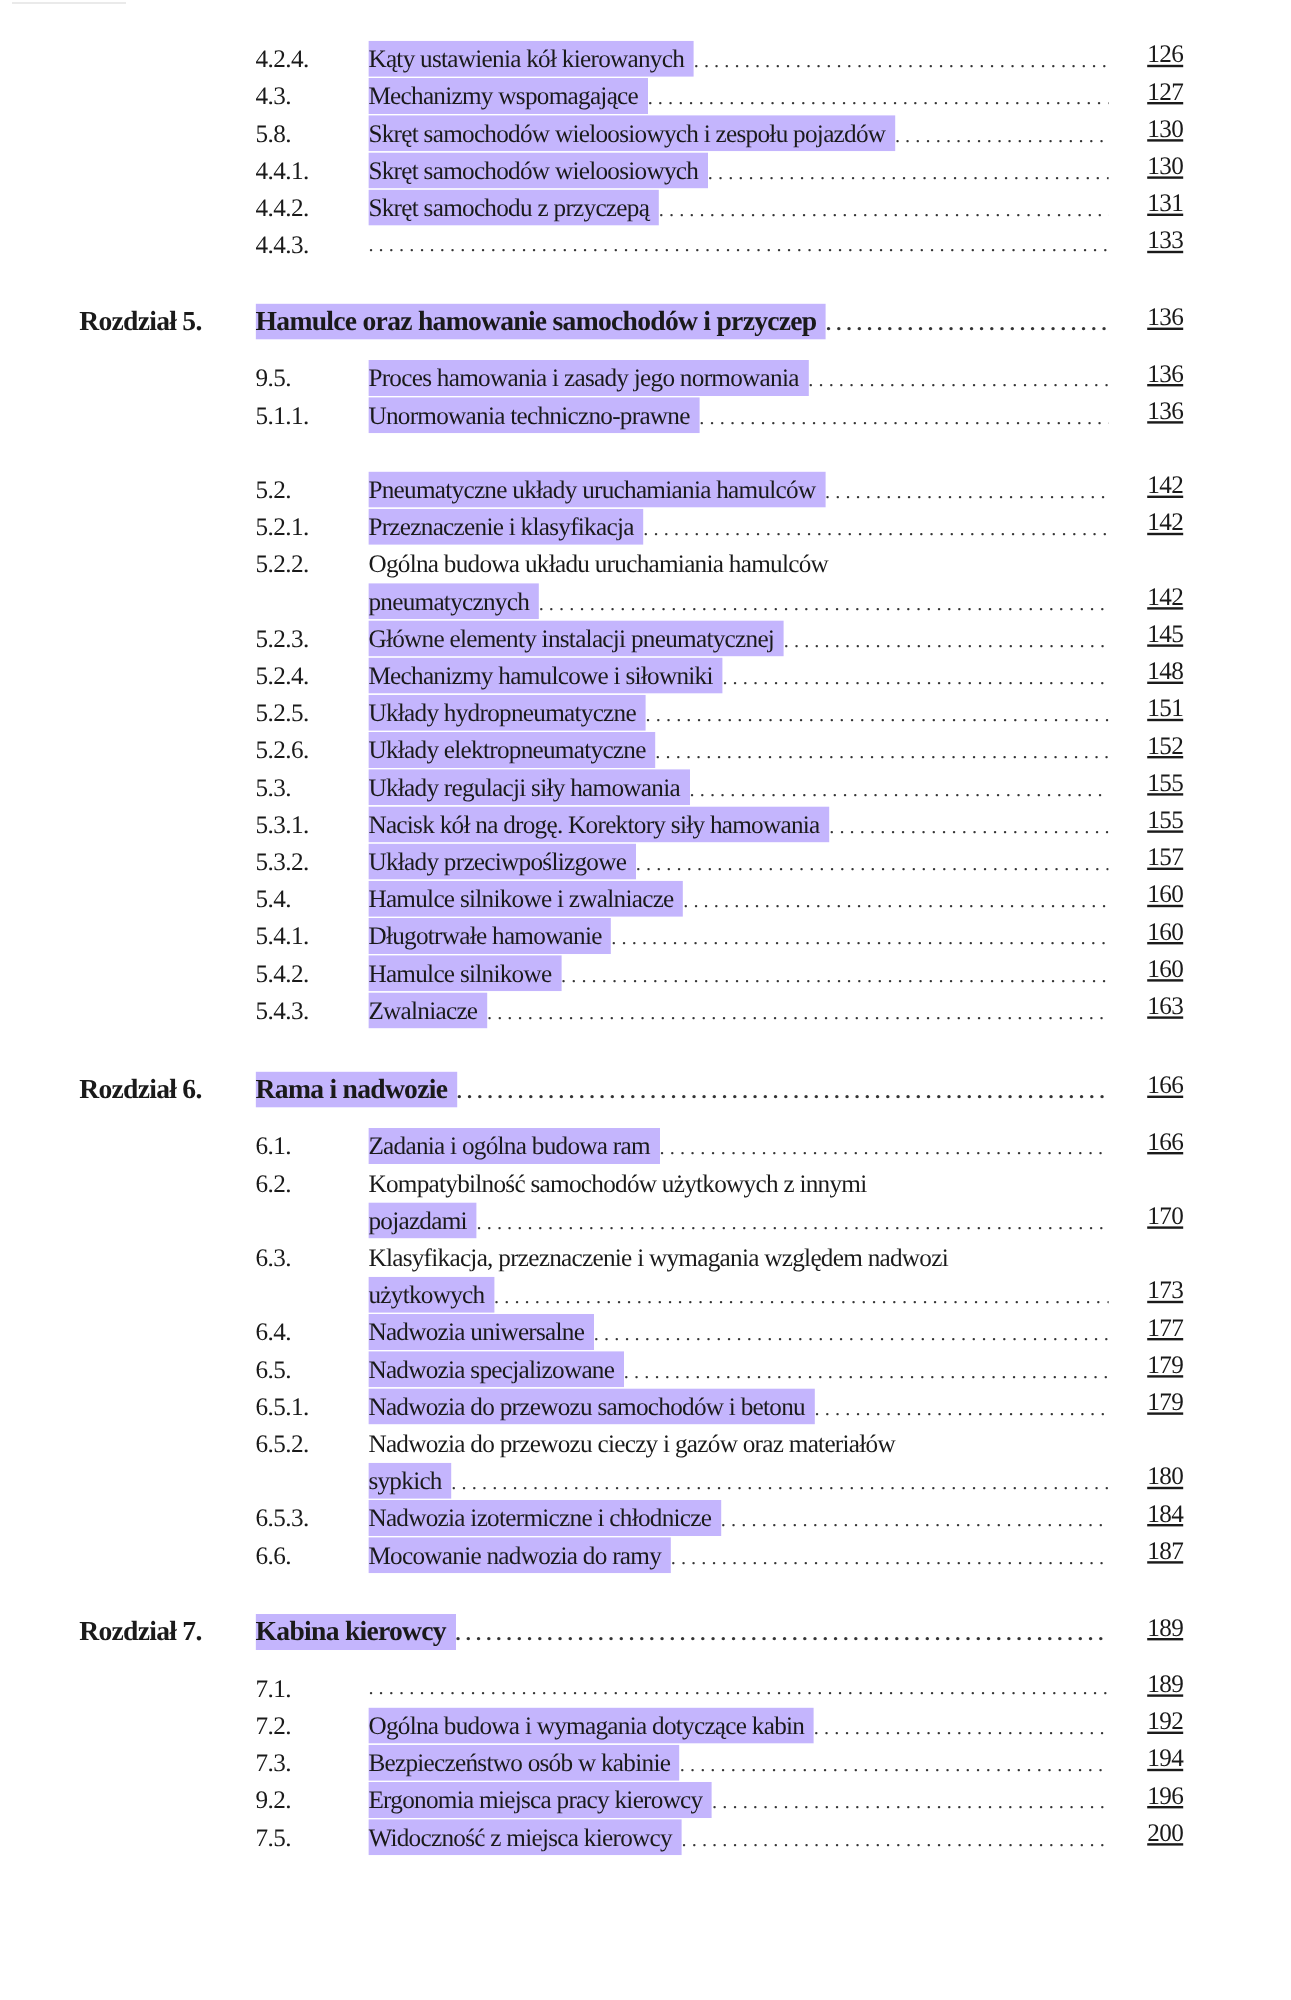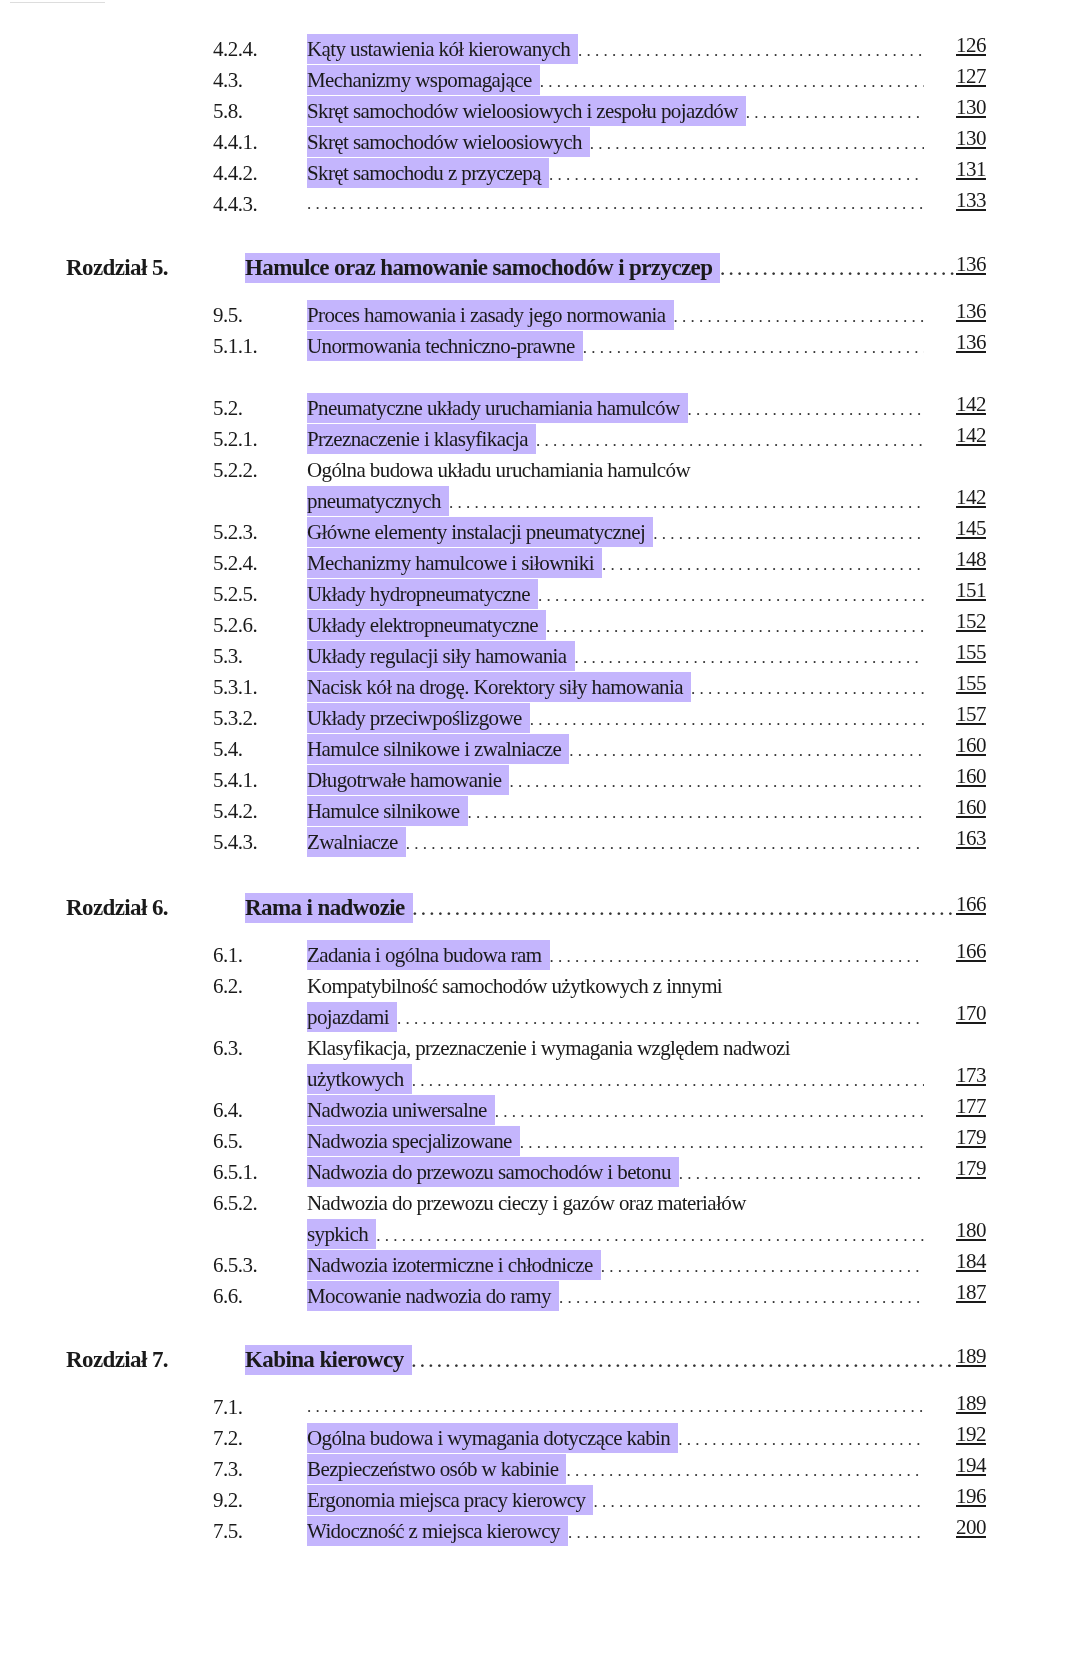--- a/index.html
+++ b/index.html
@@ -21,21 +21,21 @@
   .title { flex: 0 0 auto; letter-spacing: -0.6px; padding-right: 8px; background: #c4b5fd; }
   .dots {
     flex: 1 1 auto; overflow: hidden; white-space: nowrap;
     letter-spacing: 3px; color: #333; font-size: 17px;
   }
   .dots::after { content: ". . . . . . . . . . . . . . . . . . . . . . . . . . . . . . . . . . . . . . . . . . . . . . . . . . . . . . . . . . . . . . . . . . . . . . . . . . . . . . . . . . . . . . . . . . . . . . . . . ."; letter-spacing: 0; }
   .page-no { position: absolute; left: 956px; top: -4px; white-space: nowrap; letter-spacing: -0.5px; text-decoration: underline; }
   .cont { position: absolute; left: 307px; top: 0; white-space: nowrap; letter-spacing: -0.6px; }
   .chapter { font-weight: bold; font-size: 23px; }
   .chapter .num { left: 22px; letter-spacing: -0.6px; margin-left: 44px; }
-  .chapter .title-wrap { left: 213px; width: 710px; margin-left: 32px; }
+  .chapter .title-wrap { left: 213px; width: 710px; }
   .chapter .title { font-weight: bold; }
   .chapter .page-no { font-weight: normal; font-size: 21px; }
   .topline { position: absolute; left: 10px; top: 2px; width: 95px; height: 1px; background: #ddd; }
 </style>
 </head>
 <body>
 
 <div class="page">
   <div class="topline"></div>
 

